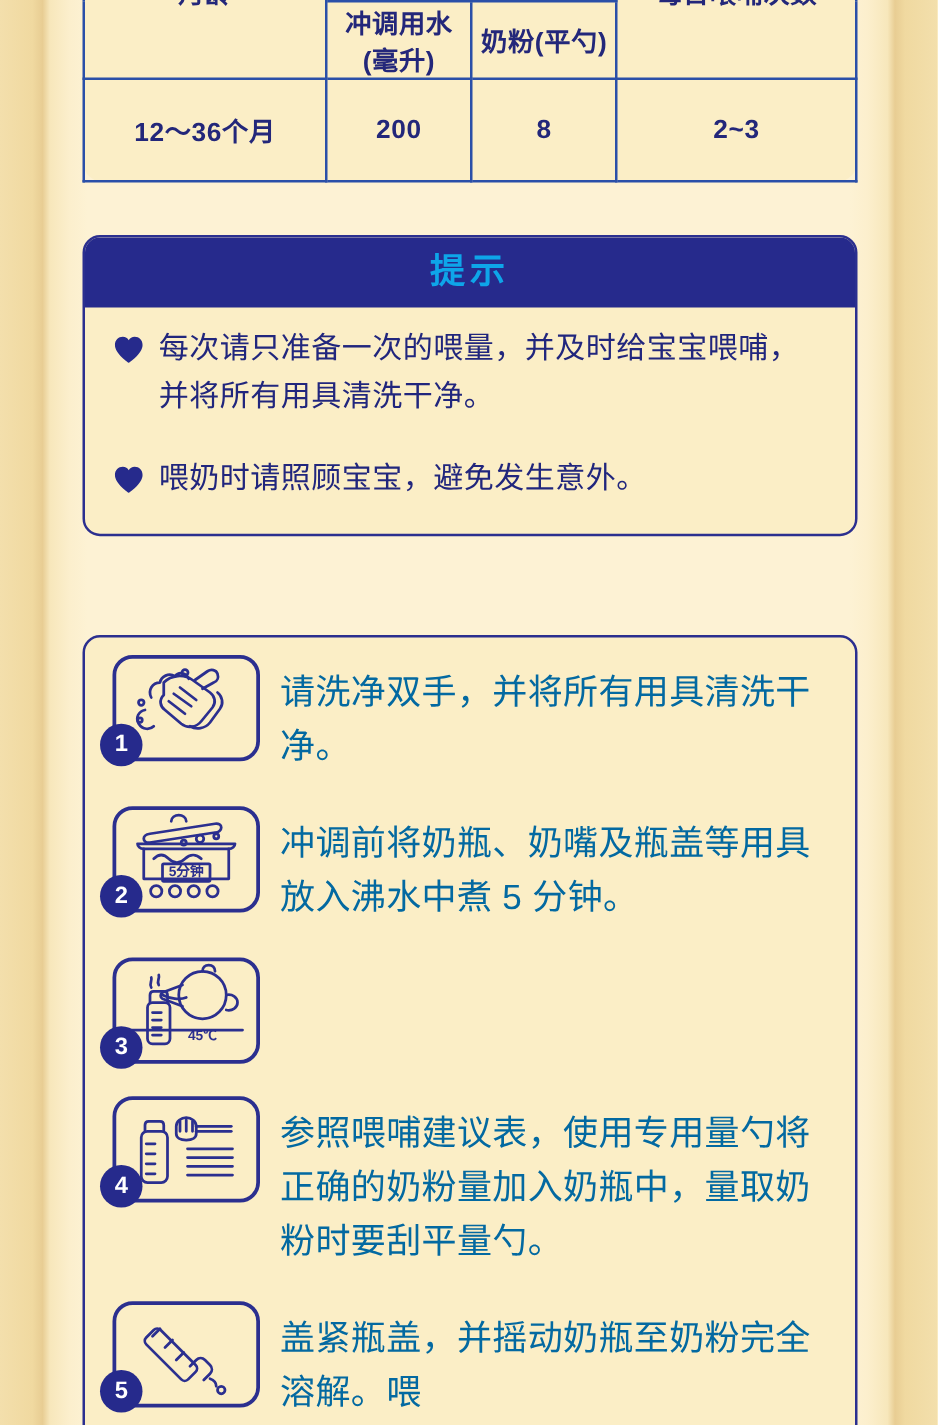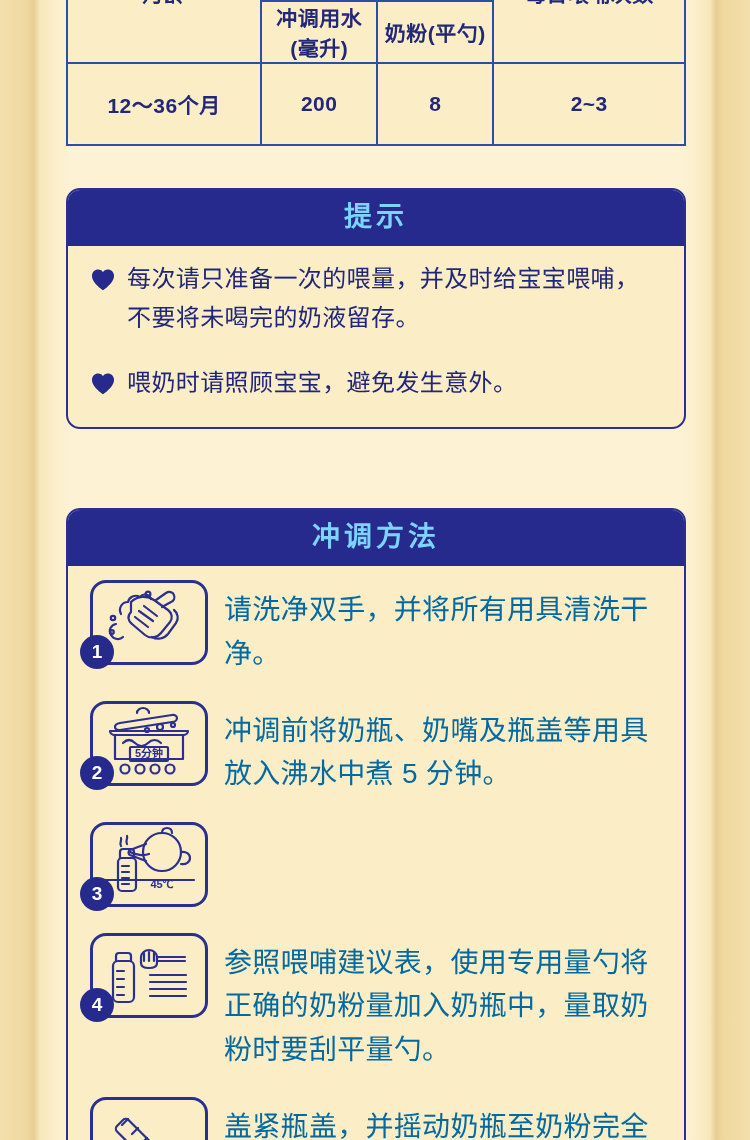--- a/index.html
+++ b/index.html
@@ -89,21 +89,21 @@
     left: 66px;
     width: 620px;
     border: 2px solid #2b2f8f;
     border-radius: 14px;
     background: #fbeec6;
     overflow: hidden;
   }
 
   .panel-head {
     background: #262a8c;
-    color: #7dd3fc;
+    color: #0ea5e9;
     text-align: center;
     font-size: 28px;
     font-weight: 700;
     letter-spacing: 4px;
     padding: 11px 0 13px;
     line-height: 1.15;
   }
 
   .panel-body { padding: 14px 22px 18px 22px; }
 
@@ -221,37 +221,36 @@
       <div class="panel-head">提示</div>
       <div class="panel-body">
 
 
         <div class="tip">
           <span class="heart-icon">
             <svg viewBox="0 0 24 24">
                 <path d="M12 21.5C12 21.5 1.8 14.9 1.8 8.3 1.8 4.8 4.4 2.3 7.6 2.3c2 0 3.6 1 4.4 2.5.8-1.5 2.4-2.5 4.4-2.5 3.2 0 5.8 2.5 5.8 6 0 6.6-10.2 13.2-10.2 13.2z" fill="#262a8c"></path>
               </svg>
           </span>
-          <span class="tip-text">每次请只准备一次的喂量，并及时给宝宝喂哺，不要将未喝完的奶液留存。</span>
+          <span class="tip-text">每次请只准备一次的喂量，并及时给宝宝喂哺，并将所有用具清洗干净。</span>
         </div>
 
         <div class="tip">
           <span class="heart-icon">
             <svg viewBox="0 0 24 24">
                 <path d="M12 21.5C12 21.5 1.8 14.9 1.8 8.3 1.8 4.8 4.4 2.3 7.6 2.3c2 0 3.6 1 4.4 2.5.8-1.5 2.4-2.5 4.4-2.5 3.2 0 5.8 2.5 5.8 6 0 6.6-10.2 13.2-10.2 13.2z" fill="#262a8c"></path>
               </svg>
           </span>
           <span class="tip-text">喂奶时请照顾宝宝，避免发生意外。</span>
         </div>
 
       </div>
     </div>
 
     <div class="panel" id="method-panel">
-      <div class="panel-head">冲调方法</div>
       <div class="panel-body">
 
         <div class="step">
           <div class="step-icon">
             <div class="frame"></div>
             <svg viewBox="0 0 118 85" fill="none" stroke="#2b2f8f" stroke-width="2.2" stroke-linecap="round" stroke-linejoin="round">
               <path d="M31 34c-3-6 1-12 7-12 1-5 7-8 12-5 3-4 9-3 11 2"></path>
               <path d="M26 44c-5 1-8 6-5 11 3 5 9 5 12 2"></path>
               <path d="M41 22c6-6 16-7 23-2l14 10c4 3 5 8 2 12l-9 11c-4 5-11 6-16 2L42 44c-4-3-5-8-1-12z"></path>
               <path d="M49 31l14 10M45 37l13 10M54 26l13 10"></path>

